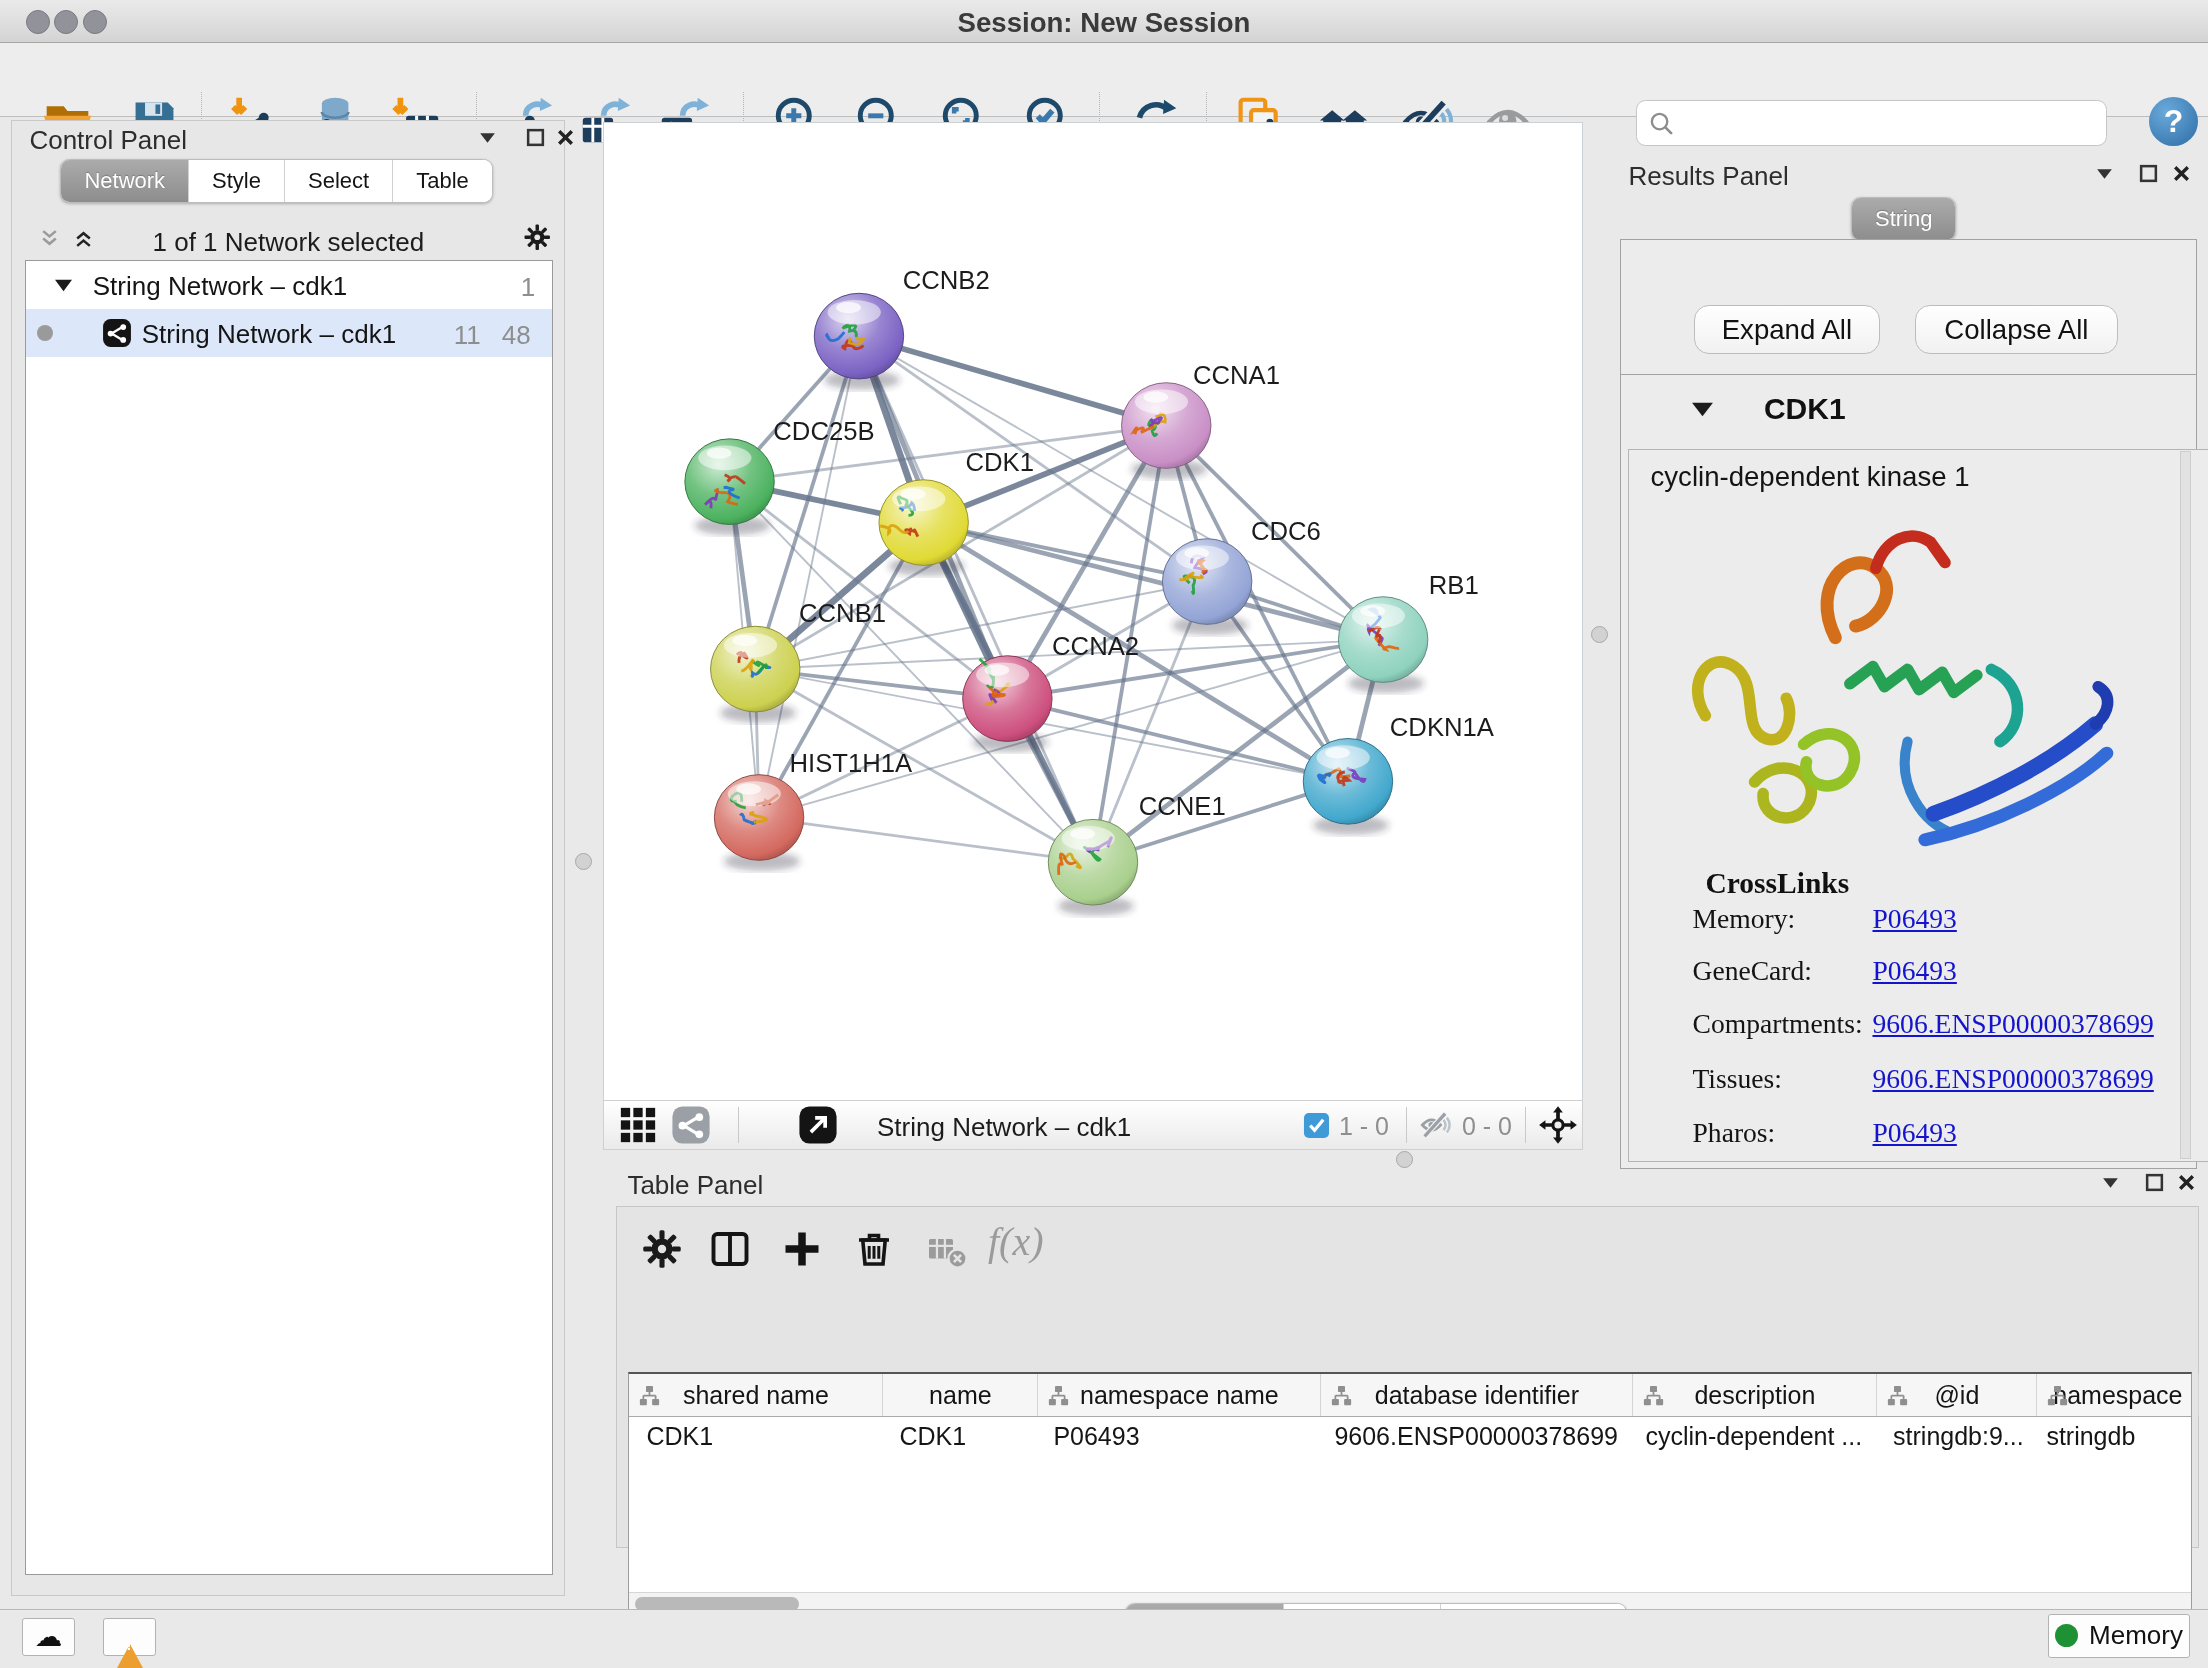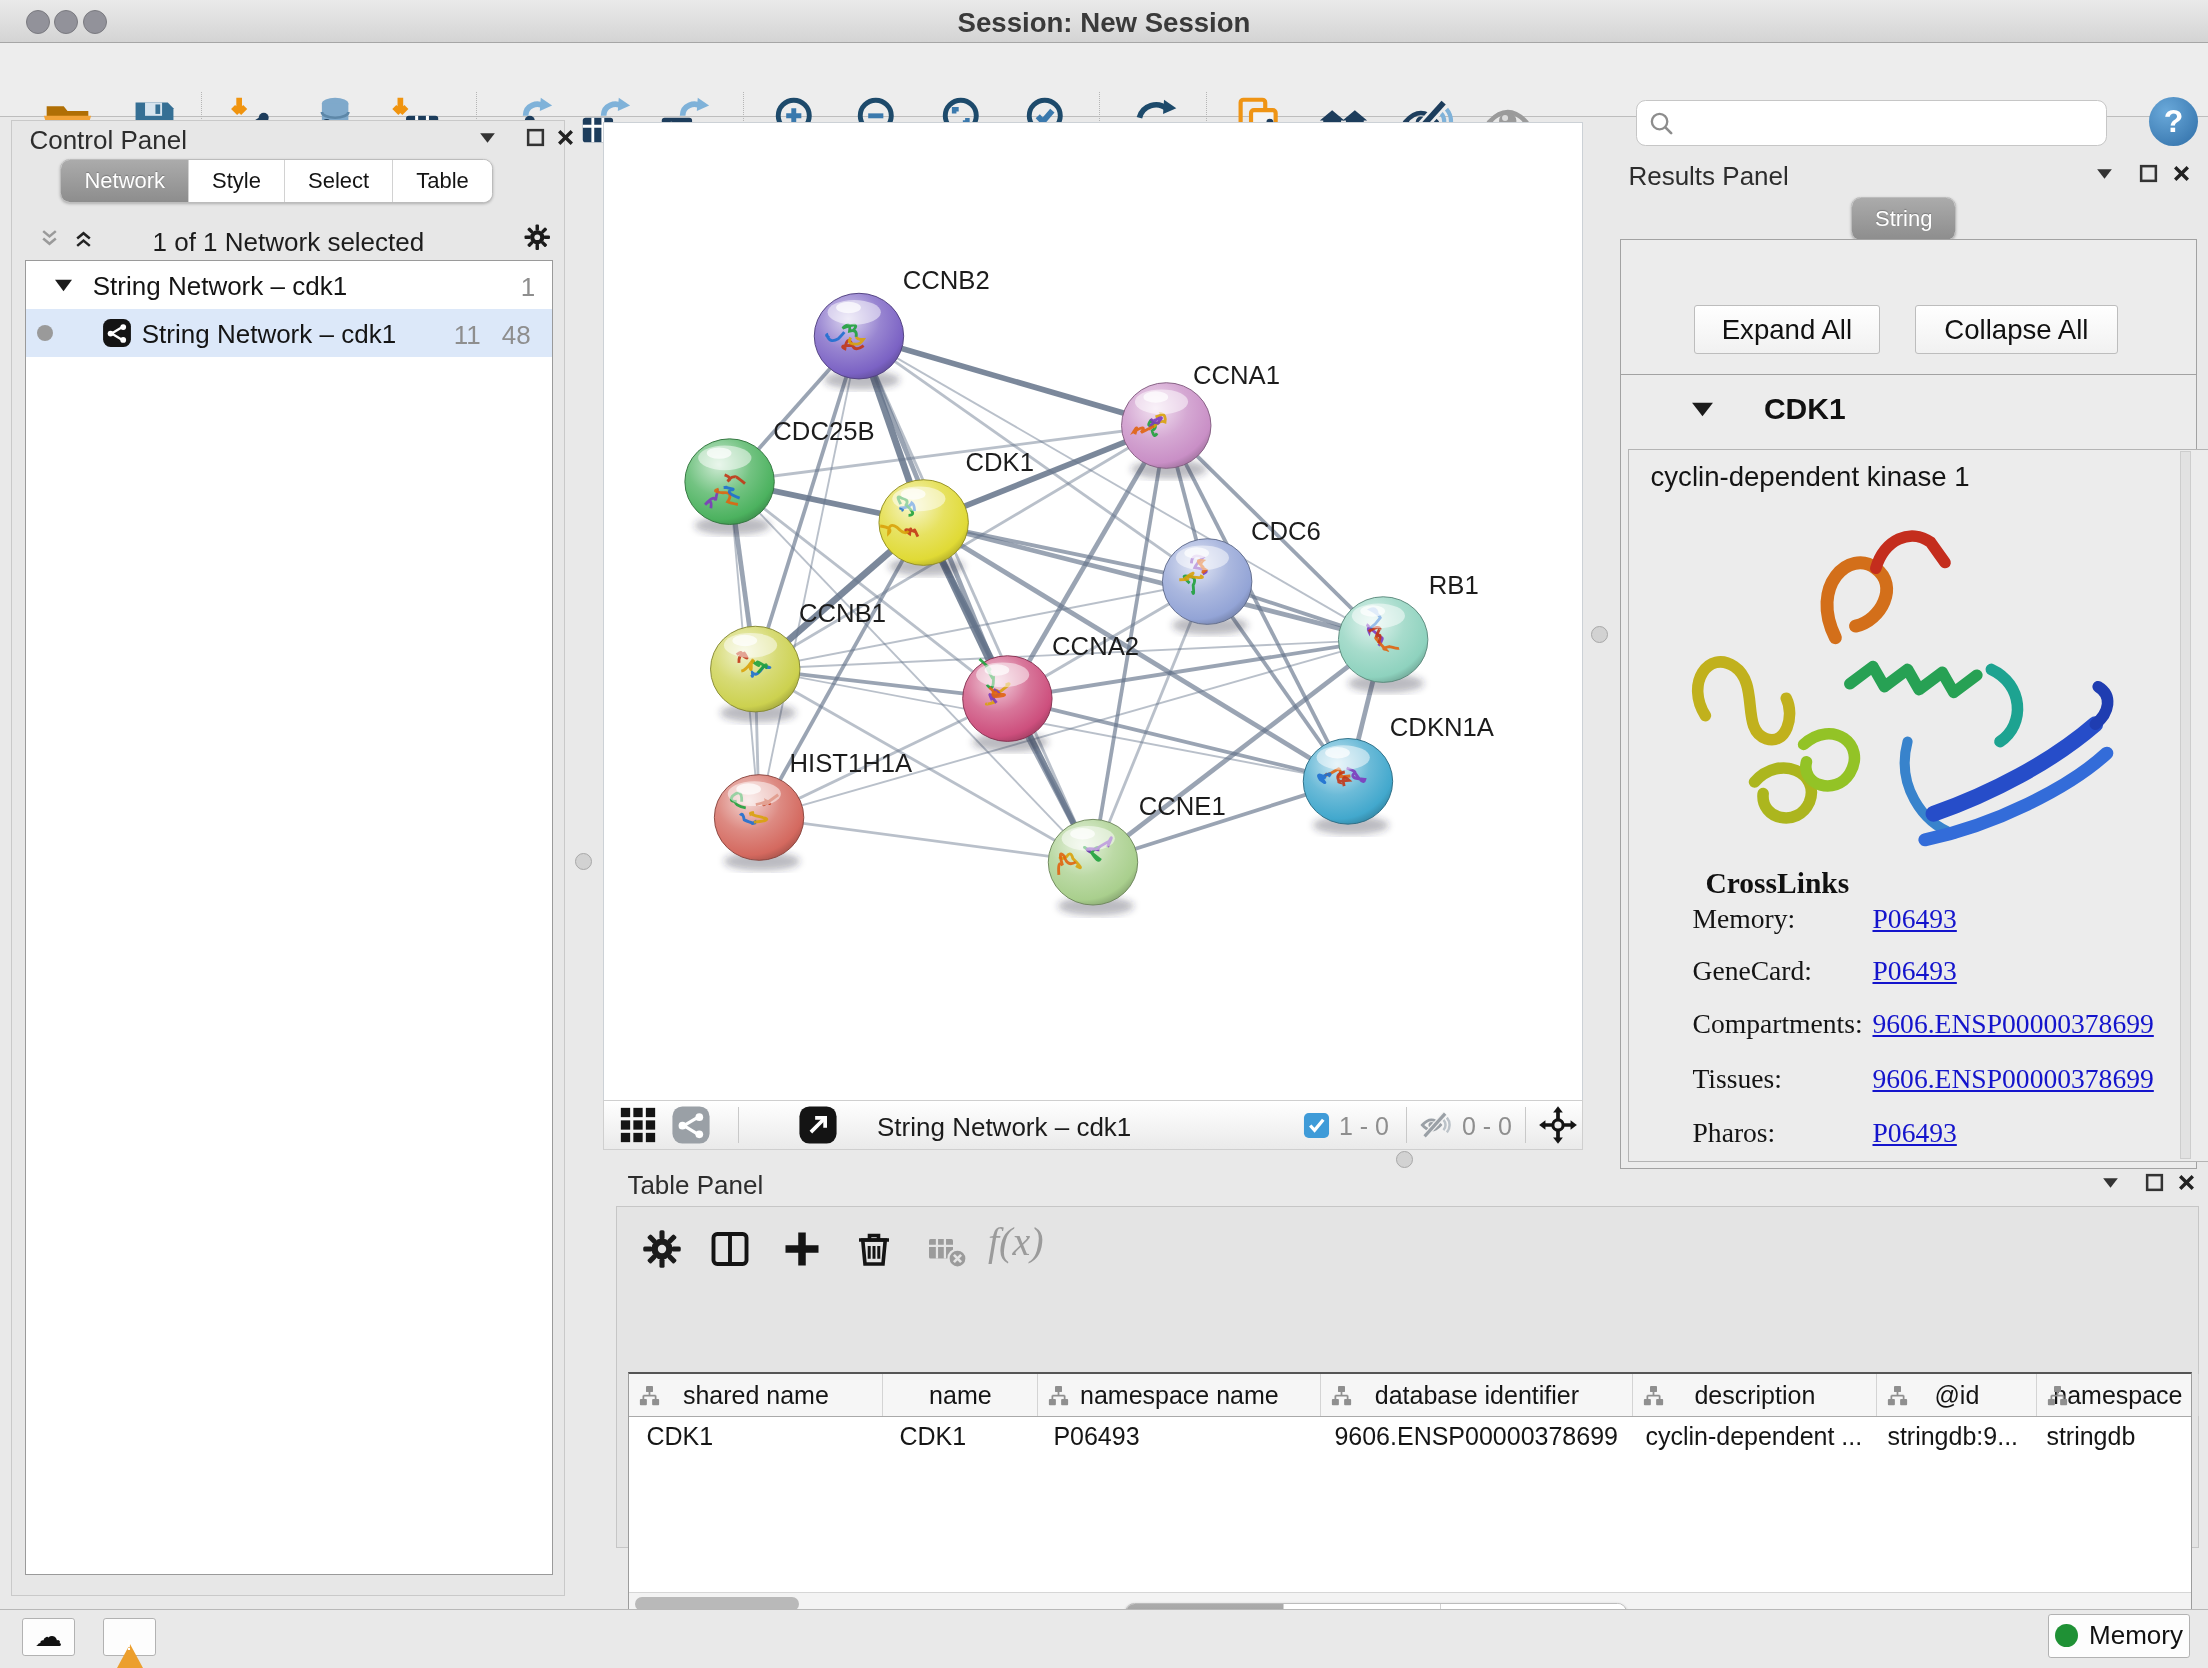--- a/index.html
+++ b/index.html
@@ -53,21 +53,21 @@
   #net-toolbar .ntxt{position:absolute;top:10.5px;font-size:26px;color:#1b1b1b;}
   #net-toolbar .gtxt{position:absolute;top:11.4px;font-size:25px;color:#8e8e8e;}
   .vsep{position:absolute;top:5.7px;height:36px;border-left:1px solid #c9c9c9;}
   .nbtn{position:absolute;background:none;border:none;padding:0;cursor:pointer;}
   .nbtn svg{display:block;}
   .split-dot{position:absolute;width:15px;height:15px;border-radius:50%;background:#d2d2d2;border:1px solid #a8a8a8;}
   
   #results-panel{position:absolute;left:1617px;top:120px;width:584px;height:1041px;margin-top:37px;}
   #results-tab{position:absolute;left:234px;top:40px;}
   .rbox{position:absolute;left:2.9px;width:575px;background:#ececec;border:1px solid #a2a2a2;}
-  .rbtn{position:absolute;top:65px;height:49px;border:1px solid #bdbdbd;border-radius:3px;
+  .rbtn{position:absolute;top:65px;height:49px;border:1px solid #bdbdbd;border-radius:15px;
         background:linear-gradient(#ffffff,#f1f1f1);font-size:27.6px;color:#111;cursor:pointer;}
   #cdk-header{position:absolute;left:0;top:0;width:100%;height:72px;}
   #cdk-header .nm{position:absolute;left:143px;top:17px;font-size:30px;font-weight:bold;color:#111;}
   .inner-box{position:absolute;left:7.6px;top:74px;width:558px;height:711px;background:#ececec;
              border:1px solid #b4b4b4;padding-left:32px;}
   .desc{position:absolute;left:21px;top:11.4px;font-size:27.6px;color:#141414;}
   .serif{font-family:"Liberation Serif",serif;}
   .xl-title{position:absolute;left:76px;top:417px;font-size:29.5px;font-weight:bold;color:#111;}
   .xl-row{position:absolute;left:0;width:100%;height:52px;font-size:27.6px;color:#141414;}
   .xl-row .l{position:absolute;left:63px;top:0;}
@@ -843,21 +843,21 @@
               </svg>
               <span>namespace</span>
             </div>
           </div>
         <div class="trow" id="trow">
             <div class="td" style="width: 236px;">CDK1</div>
             <div class="td" style="width: 137px;">CDK1</div>
             <div class="td" style="width: 264px;">P06493</div>
             <div class="td" style="width: 294px;">9606.ENSP00000378699</div>
             <div class="td" style="width: 225px;">cyclin-dependent ...</div>
-            <div class="td" style="width: 142px;">stringdb:9...</div>
+            <div class="td" style="width: 142px; text-align: center;">stringdb:9...</div>
             <div class="td" style="width: 144px;">stringdb</div>
           </div>
         <div class="hscroll">
             <span class="hthumb"></span>
           </div>
       </div>
       <div id="bottom-tabs" class="tab-group">
           <div class="tab selected">Node Table</div>
           <div class="tab">Edge Table</div>
           <div class="tab">Network Table</div>

